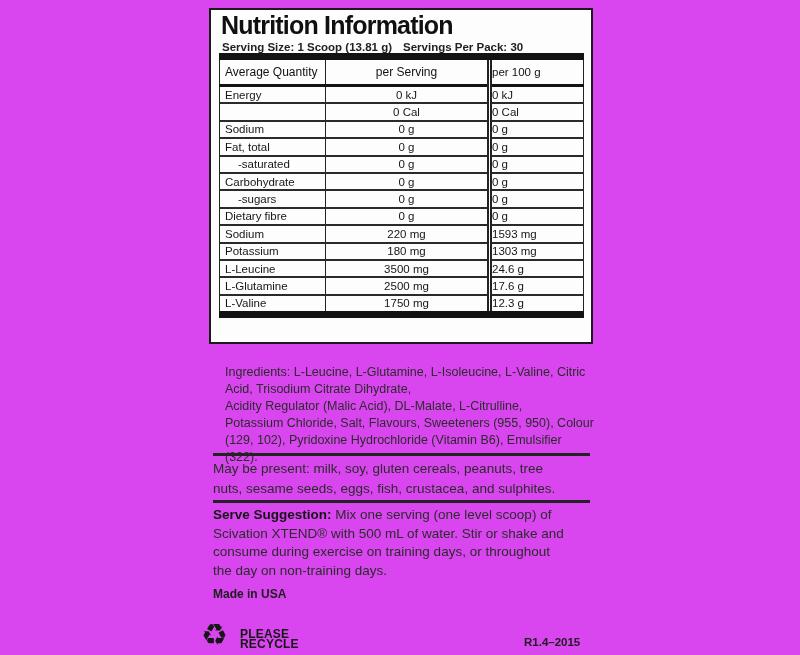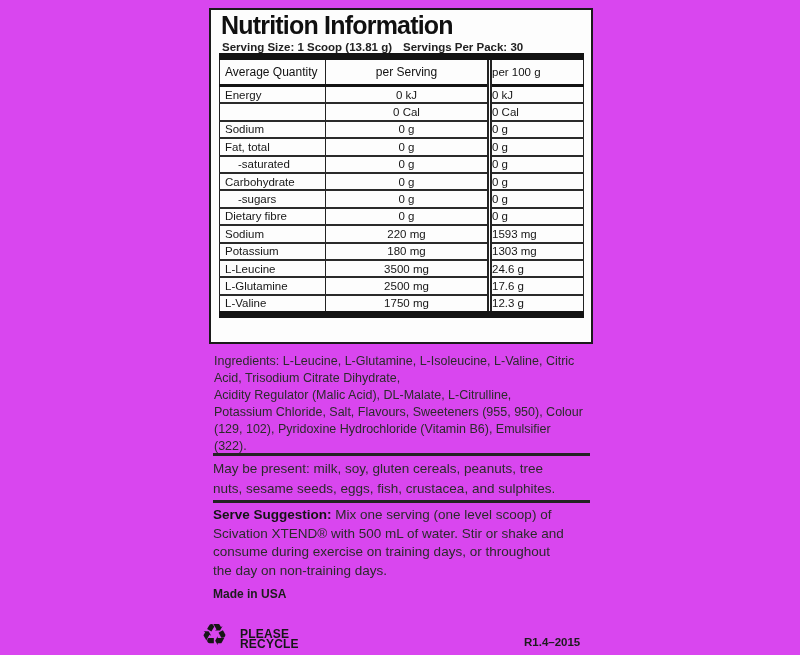--- a/index.html
+++ b/index.html
@@ -39,21 +39,21 @@
     height:15.4px;border-bottom:2px solid #2a2a2a;padding:0;
     font-size:11.5px;color:#161616;white-space:nowrap;overflow:hidden;
   }
   table.nut td.c1{text-align:left;padding-left:5px;}
   table.nut td.c1.indent{padding-left:18px;}
   table.nut .c2{border-left:1px solid #222;text-align:center;}
   table.nut .c3{border-left:5px double #222;text-align:left;}
   
   .pre{white-space:pre-line;}
   .ingredients{
-    position:absolute;left:213px;top:352px;width:390px;margin:1px;
+    position:absolute;left:213px;top:352px;width:390px;margin:12px;
     font-size:12.5px;line-height:17px;color:#2b2b2b;white-space:pre-line;
   }
   .rule{position:absolute;left:213px;width:377px;height:3px;background:#232323;}
   .rule1{top:453px;}
   .rule2{top:500px;}
   .allergens{
     position:absolute;left:213px;top:459px;width:390px;margin:0;
     font-size:13.5px;line-height:20px;color:#2b2b2b;white-space:pre-line;
   }
   .serve{

